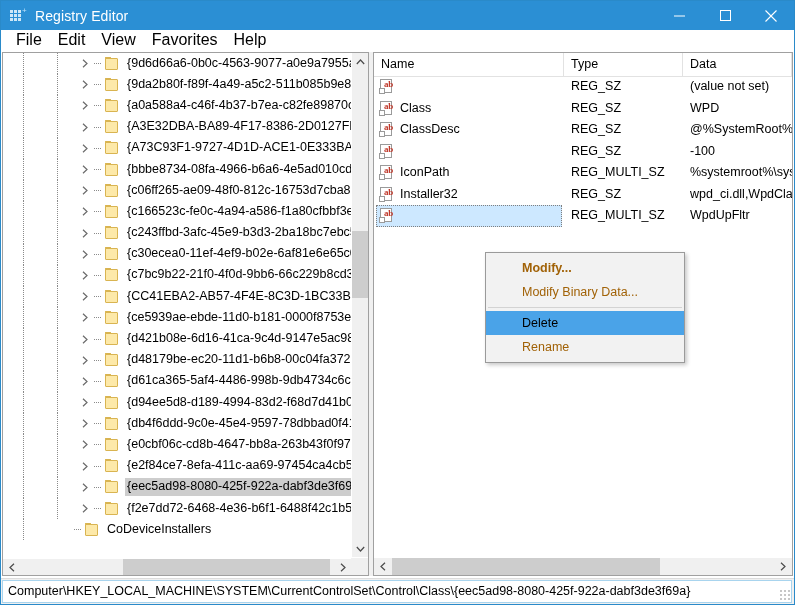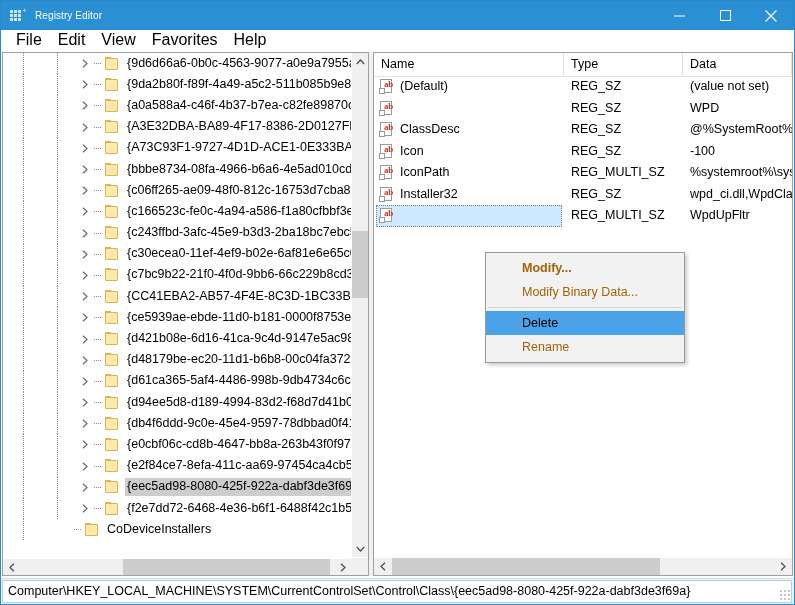--- a/index.html
+++ b/index.html
@@ -49,21 +49,21 @@
     background:
       linear-gradient(to bottom, transparent 0 3px, #2b8fd4 3px 4px, transparent 4px 7px, #2b8fd4 7px 8px, transparent 8px 11px, #2b8fd4 11px 13px);
   }
   .app-icon .plus {
     position: absolute; right: -1px; top: 0px;
     width: 5px; height: 5px;
     color: #bfe2fa; font-size: 8px; line-height: 5px;
   }
   .title-text {
     color: #ffffff;
-    font-size: 10px;
+    font-size: 14px;
     letter-spacing: 0.1px;
   }
   .winbtns {
     position: absolute; right: 0; top: 0;
     height: 29px; display: flex;
   }
   .winbtn {
     width: 46px; height: 29px;
     display: flex; align-items: center; justify-content: center;
     color: #ffffff;
@@ -810,50 +810,49 @@
           <div class="hcell" style="left: 190px; width: 119px;">Type</div>
           <div class="hcell" style="left: 309px; width: 109px;">Data</div>
         </div>
       <div class="list-body" id="list-body">
           <div class="lrow">
             <div class="ab-icon">
               <div class="pg"></div>
               <div class="fold"></div>
               <div class="ab">ab</div>
             </div>
-            <div class="lcell" style="left:19px;width:171px">(Default)</div>
             <div class="lcell" style="left:190px;width:119px">REG_SZ</div>
             <div class="lcell" style="left:309px;width:109px">(value not set)</div>
           </div>
           <div class="lrow">
             <div class="ab-icon">
               <div class="pg"></div>
               <div class="fold"></div>
               <div class="ab">ab</div>
             </div>
+            <div class="lcell" style="left:19px;width:171px">Class</div>
             <div class="lcell" style="left:190px;width:119px">REG_SZ</div>
             <div class="lcell" style="left:309px;width:109px">WPD</div>
           </div>
           <div class="lrow">
             <div class="ab-icon">
               <div class="pg"></div>
               <div class="fold"></div>
               <div class="ab">ab</div>
             </div>
             <div class="lcell" style="left:19px;width:171px">ClassDesc</div>
             <div class="lcell" style="left:190px;width:119px">REG_SZ</div>
             <div class="lcell" style="left:309px;width:109px">@%SystemRoot%\S</div>
           </div>
           <div class="lrow">
             <div class="ab-icon">
               <div class="pg"></div>
               <div class="fold"></div>
               <div class="ab">ab</div>
             </div>
-            <div class="lcell" style="left:19px;width:171px">Icon</div>
             <div class="lcell" style="left:190px;width:119px">REG_SZ</div>
             <div class="lcell" style="left:309px;width:109px">-100</div>
           </div>
           <div class="lrow">
             <div class="ab-icon">
               <div class="pg"></div>
               <div class="fold"></div>
               <div class="ab">ab</div>
             </div>
             <div class="lcell" style="left:19px;width:171px">IconPath</div>

